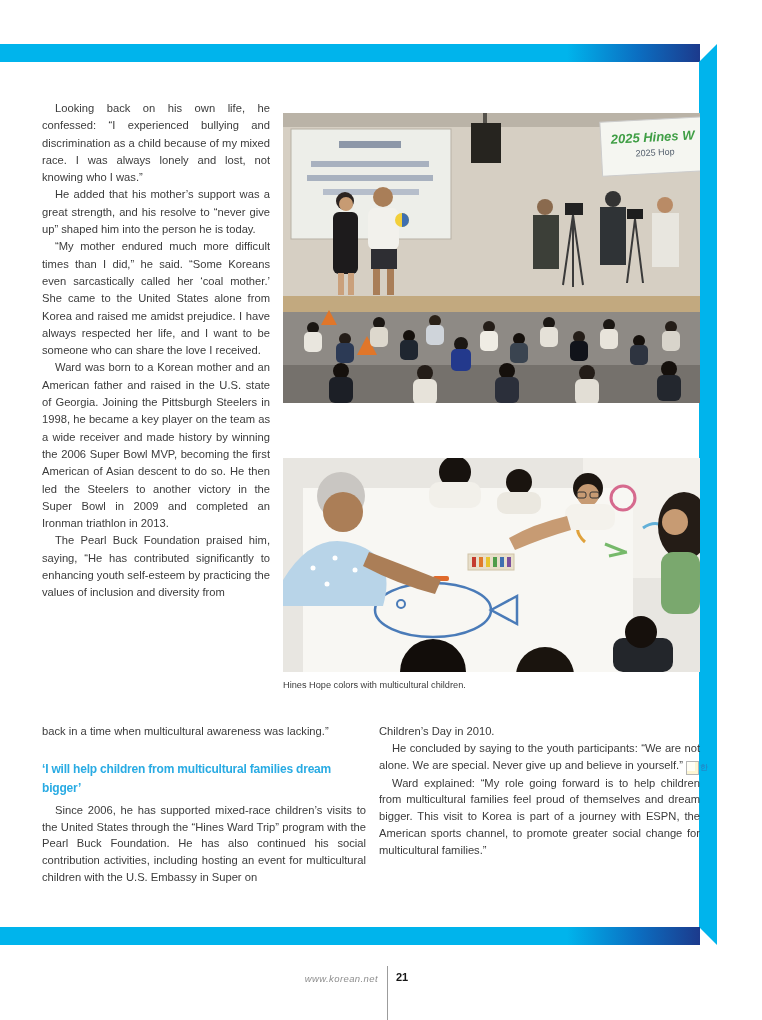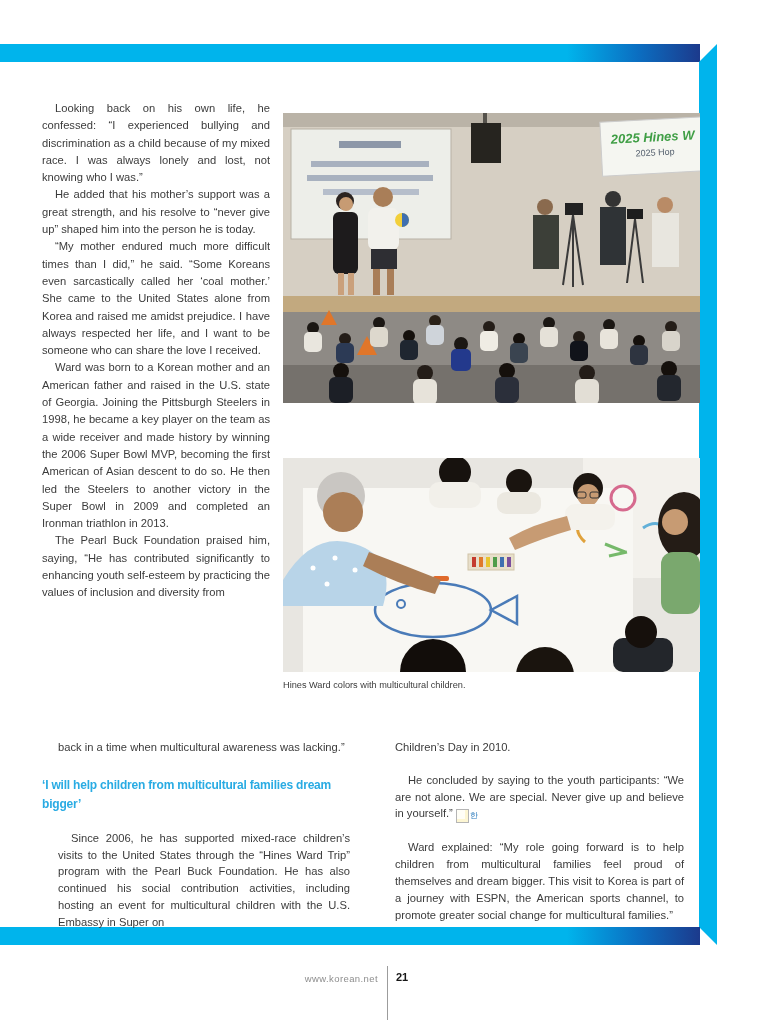--- a/index.html
+++ b/index.html
@@ -16,38 +16,38 @@
 
   
   .col1{position:absolute;left:42px;top:100px;width:228px;height:625px;overflow:hidden;
         font-size:11.2px;line-height:17.3px;text-align:justify;}
   .col1 p{margin:0;text-indent:13px;}
   p.noindent{text-indent:0 !important;}
 
   .bottom{position:absolute;left:42px;top:723px;width:658px;display:flex;gap:13px;}
   .bleft{width:324px;}
   .bright{width:321px;}
-  .bottom p{margin:16px;font-size:11.2px;line-height:16.8px;text-align:justify;text-indent:13px;}
+  .bottom p{margin:0;font-size:11.2px;line-height:16.8px;text-align:justify;text-indent:13px;}
   .bleft h2{margin:20px 0 4px;font-size:12px;line-height:19px;font-weight:bold;
             color:#29abe3;letter-spacing:-0.2px;text-indent:0;}
 
   .endmark{display:inline-block;width:11px;height:12px;border:1px solid #b5b5b5;background:#fffef6;
            font-size:8px;line-height:12px;text-align:center;color:#2b7bbd;vertical-align:-1px;
            box-shadow:inset -3px -3px 0 #f6d94d33;}
 
   
   figure{margin:0;padding:0;}
   .fig1{position:absolute;left:283px;top:113px;width:417px;}
   .fig1 svg{display:block;width:417px;height:290px;}
   .fig2{position:absolute;left:283px;top:458px;width:417px;}
   .fig2 svg{display:block;width:417px;height:214px;}
   figcaption{margin-top:7px;font-size:9.2px;line-height:13px;color:#3b3b3b;text-align:justify;}
 
   
-  .footer-site{position:absolute;top:973px;right:384px;font-size:9.5px;letter-spacing:0.4px;color:#8e8e8e;}
+  .footer-site{position:absolute;top:973px;right:384px;font-size:9.5px;letter-spacing:0.4px;color:#8e8e8e;font-style:italic;}
   .footer-divider{position:absolute;left:387px;top:966px;width:1px;height:54px;background:#9c9c9c;}
   .footer-page{position:absolute;left:396px;top:971px;font-size:11px;font-weight:bold;color:#161616;}
 </style>
 </head>
 <body>
 
 <div class="page">
 
   <div class="bar-top"></div>
   <div class="bar-right"></div>
@@ -248,21 +248,21 @@
         <ellipse cx="401" cy="68" rx="26" ry="34" fill="#241c16"></ellipse>
         <circle cx="392" cy="64" r="13" fill="#c79b73"></circle>
         <rect x="378" y="94" width="39" height="62" rx="12" fill="#7aa86e"></rect>
         <rect x="330" y="180" width="60" height="34" rx="10" fill="#23262b"></rect>
         <circle cx="358" cy="174" r="16" fill="#16100c"></circle>
         <rect x="118" y="202" width="64" height="12" fill="#f4f2ee"></rect>
         <circle cx="150" cy="214" r="33" fill="#120d0a"></circle>
         <circle cx="262" cy="218" r="29" fill="#1a140e"></circle>
       </g>
     </svg>
-    <figcaption>Hines Ward colors with multicultural children.</figcaption>
+    <figcaption>Hines Hope colors with multicultural children.</figcaption>
   </figure>
 
   <section class="bottom">
     <div class="bcol bleft">
       <p class="noindent">back in a time when multicultural awareness was lacking.”</p>
       <h2>‘I will help children from multicultural families dream bigger’</h2>
       <p>Since 2006, he has supported mixed-race children’s visits to the United States through the “Hines Ward Trip” program with the Pearl Buck Foundation. He has also continued his social contribution activities, including hosting an event for multicultural children with the U.S. Embassy in Super on</p>
     </div>
     <div class="bcol bright">
       <p class="noindent">Children’s Day in 2010.</p>

